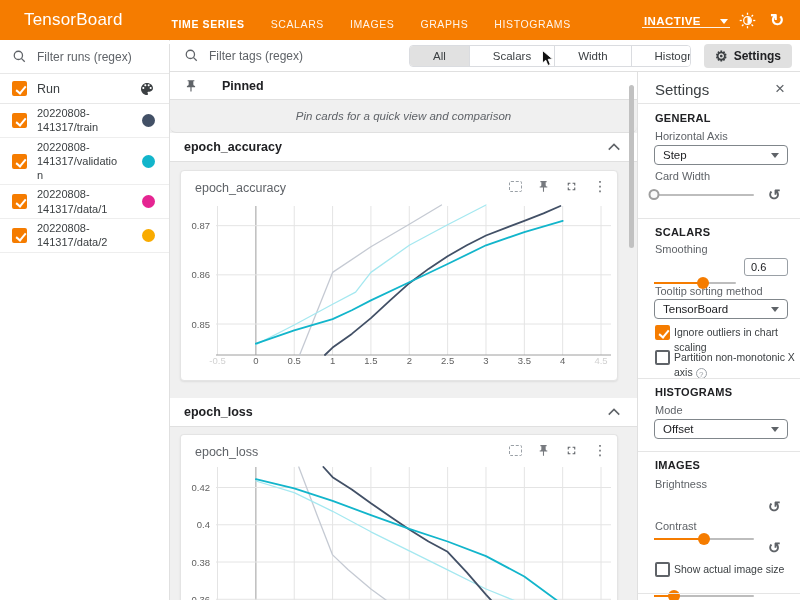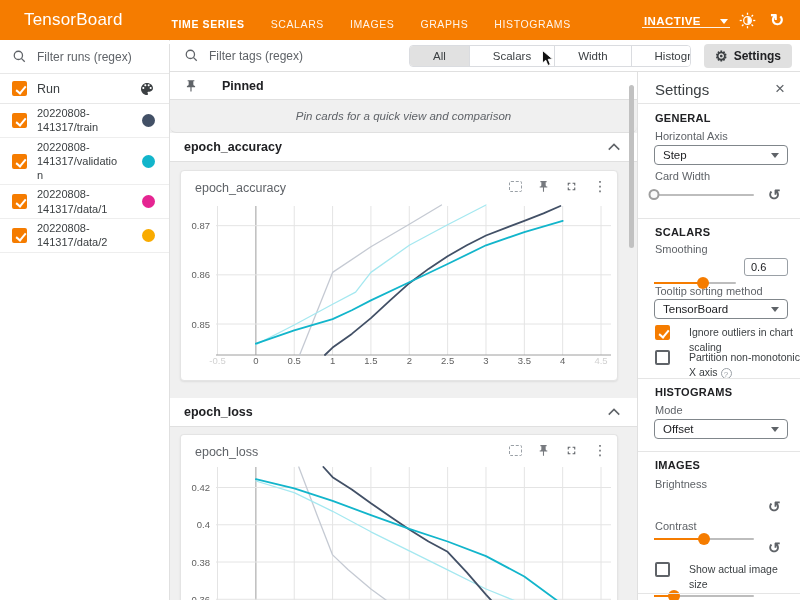--- a/index.html
+++ b/index.html
@@ -75,21 +75,21 @@
   .select span { font-size:11.5px; color:#202124; }
   .select .sel-caret { margin-left:auto; width:0; height:0; border-left:4px solid transparent; border-right:4px solid transparent; border-top:5px solid #5f6368; }
   .slider { position:relative; height:16px; }
   .sl-track { position:absolute; left:0; top:7px; width:100%; height:2px; background:#bdbdbd; border-radius:1px; }
   .sl-fill { position:absolute; left:0; top:0; height:2px; background:#f57c00; }
   .sl-knob { position:absolute; top:2px; width:12px; height:12px; border-radius:50%; background:#f57c00; transform:translateX(-50%); }
   .sl-knob.hollow { background:#fafafa; border:2px solid #9e9e9e; width:11px; height:11px; }
   .reset-glyph { font-size:15px; color:#5f6368; line-height:1; font-weight:bold; }
   .num-input { width:44px; height:18px; border:1px solid #9aa0a6; border-radius:3px; font-size:11px; color:#202124; padding-left:6px; display:flex; align-items:center; }
   .cb-row { display:flex; align-items:flex-start; }
-  .cb-label { font-size:10.5px; color:#3c4043; margin-left:19px; line-height:15px; }
+  .cb-label { font-size:10.5px; color:#3c4043; margin-left:4px; line-height:15px; }
   .help-sm { display:inline-block; width:11px; height:11px; border:1px solid #9aa0a6; border-radius:50%; color:#9aa0a6; font-size:8px; text-align:center; line-height:11px; margin-left:3px; vertical-align:-1px; }
 
   .cursor { position:absolute; left:541px; top:50px; z-index:99; }
 </style>
 </head>
 <body>
 
 <div class="hdr">
   <div class="logo">TensorBoard</div>
   <div class="tabs">

